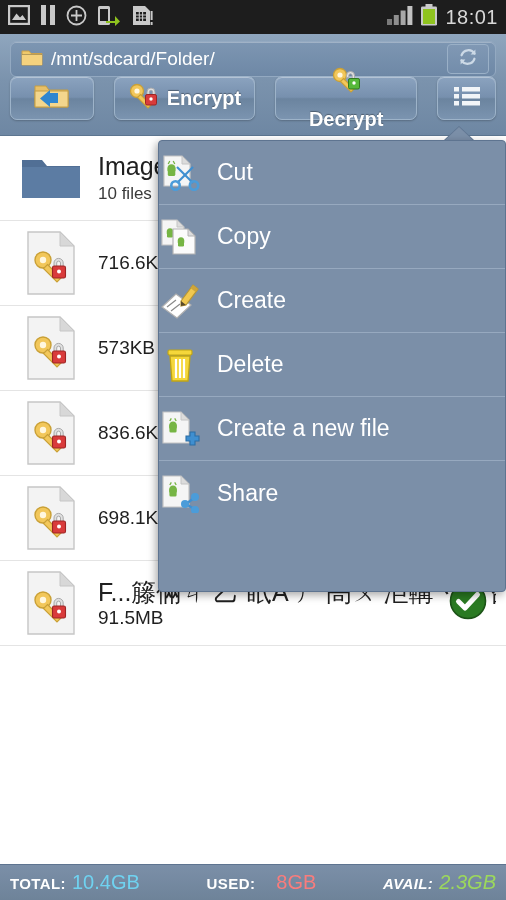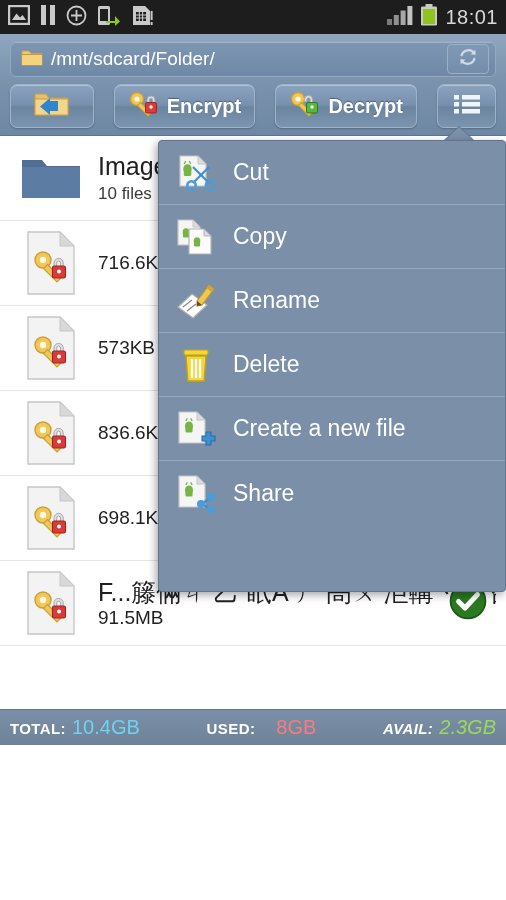--- a/index.html
+++ b/index.html
@@ -2,21 +2,21 @@
 <html><head>
 <meta charset="utf-8">
 <style>
   * { box-sizing: border-box; margin: 0; padding: 0; }
   html, body {
     width: 506px; height: 900px;
     font-family: "Liberation Sans", sans-serif;
     background: #ffffff;
     overflow: hidden;
   }
-  #app { position: relative; width: 506px; height: 745px; }
+  #app { position: relative; width: 506px; height: 900px; }
 
   
   .statusbar {
     position: absolute; top: 0; left: 0;
     width: 506px; height: 34px;
     background: #1d1d1d;
     display: flex; align-items: center;
     padding: 0 8px;
   }
   .st-left { display: flex; align-items: center; gap: 10px; }
@@ -50,36 +50,36 @@
     flex: 1;
   }
   .refresh-btn {
     width: 42px; height: 30px; border-radius: 4px;
     display: flex; align-items: center; justify-content: center;
     background: linear-gradient(180deg,#8098b4 0%,#738dab 100%);
     border: 1px solid #9ab0c7;
   }
 
   .btnrow {
-    position: absolute; top: 50px; left: 10px;
+    position: absolute; top: 42px; left: 10px;
     width: 486px; height: 44px;
     display: flex; gap: 20px;
   }
   .tbtn {
     height: 44px; border-radius: 7px;
     background: linear-gradient(180deg,#8ba3bf 0%, #7790ae 48%, #6b849f 52%, #7b94b0 100%);
     border: 1px solid #9db3c9;
     box-shadow: inset 0 1px 0 rgba(255,255,255,.35), 0 1px 2px rgba(0,0,0,.22);
     display: flex; align-items: center; justify-content: center; gap: 9px;
     color: #ffffff; font-size: 20px; font-weight: bold;
     text-shadow: 0 -1px 1px rgba(0,0,0,.35);
   }
   .tbtn.b-back { width: 92px; }
   .tbtn.b-enc  { width: 154px; }
-  .tbtn.b-dec  { width: 156px; }
+  .tbtn.b-dec  { width: 156px; flex-direction: column; }
   .tbtn.b-menu { width: 64px; margin-left: auto; }
 
   
   .list {
     position: absolute; top: 136px; left: 0;
     width: 506px; height: 735px;
     background: #ffffff;
   }
   .row {
     position: relative;
@@ -114,21 +114,21 @@
   .popup-arrow {
     position: absolute; top: 127px; left: 444px;
     width: 0; height: 0;
     border-left: 15px solid transparent;
     border-right: 15px solid transparent;
     border-bottom: 14px solid #7b8fa8;
     filter: drop-shadow(0 -1px 0 #5e7490);
   }
   .mi {
     height: 64px; display: flex; align-items: center;
-    padding-left: 16px; gap: 16px;
+    gap: 16px;
     border-bottom: 1px solid #97a9bf;
   }
   .mi:last-child { border-bottom: none; text-align: right; }
   .mi-icon { width: 42px; display: flex; align-items: center; justify-content: center; }
   .mi-label { color: #ffffff; font-size: 23px; }
 
   
   .bottombar {
     position: absolute; left: 0; bottom: 0;
     width: 506px; height: 36px;
@@ -441,21 +441,21 @@
     <div class="mi">
       <span class="mi-icon">
         <svg width="40" height="40" viewBox="0 0 40 40">
           <path d="M2 26 L16 13 L31 24 L17 37 Z" fill="#ffffff" stroke="#b0b0b0" stroke-width="1.2"></path>
           <path d="M7 26 L16 19 M11 30 L20 23" stroke="#8a8a8a" stroke-width="1.2"></path>
           <path d="M21 20 L33 4 L38 8 L26 24 L21 25 Z" fill="#f0c850" stroke="#b89734" stroke-width="1.2"></path>
           <path d="M21 20 L26 24 L21 25 Z" fill="#5a4a2a"></path>
           <path d="M33 4 L38 8 L35.5 11 L30.5 7 Z" fill="#cfa53a"></path>
         </svg>
       </span>
-      <span class="mi-label">Rename</span>
+      <span class="mi-label">Create</span>
     </div>
 
     <div class="mi">
       <span class="mi-icon">
         <svg width="40" height="40" viewBox="0 0 40 40">
           <rect x="8" y="5" width="24" height="5" rx="1.4" fill="#f5d73a" stroke="#c0a516" stroke-width="1.2"></rect>
           <path d="M10 11 H30 L28 36 H12 Z" fill="#f5d73a" stroke="#c0a516" stroke-width="1.3"></path>
           <path d="M16 14 V33 M20 14 V33 M24 14 V33" stroke="#ffffff" stroke-width="2.2"></path>
         </svg>
       </span>

